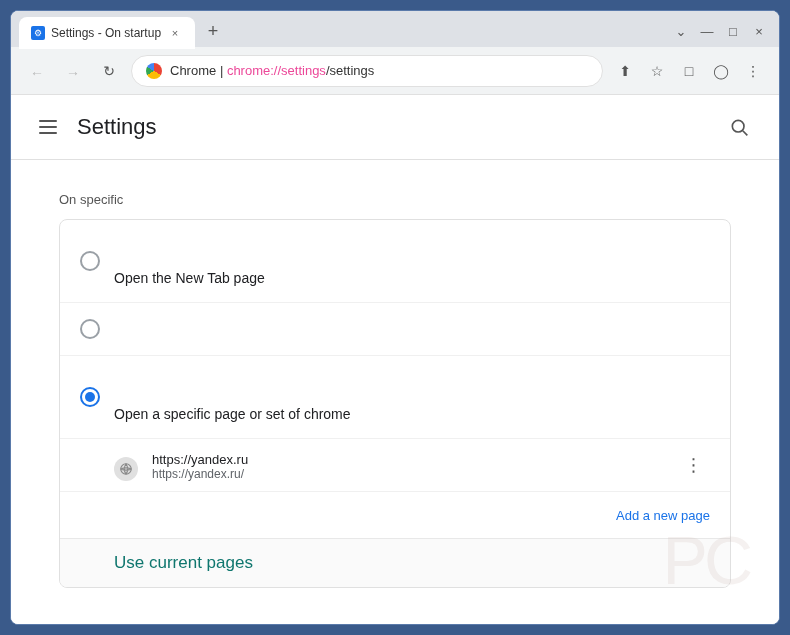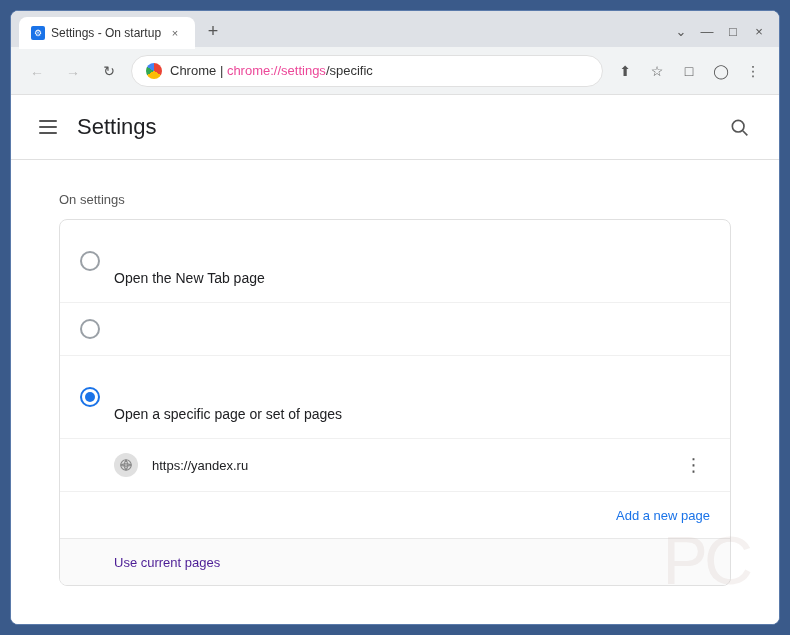--- a/index.html
+++ b/index.html
@@ -252,21 +252,21 @@
       background: #1a73e8;
     }
     .option-label {
       font-size: 14px;
       color: #202124;
       margin-top: 34px;
     }
     
     .url-row {
       display: flex;
-      align-items: center;
+      align-items: flex-end;
       padding: 10px 20px 10px 54px;
       gap: 14px;
       border-bottom: 1px solid #f0f0f0;
     }
     .url-favicon {
       width: 24px;
       height: 24px;
       border-radius: 50%;
       background: #e0e0e0;
       display: flex;
@@ -310,22 +310,22 @@
       color: #1a73e8;
       cursor: pointer;
       text-decoration: none;
     }
     
     .use-current-row {
       padding: 14px 20px 14px 54px;
       background: #fafafa;
     }
     .use-current-btn {
-      font-size: 13px;
-      color: #4c1d95;
+      font-size: 17px;
+      color: #0f766e;
       cursor: pointer;
       text-decoration: none;
       background: none;
       border: none;
       padding: 0;
     }
     
     .watermark {
       position: absolute;
       bottom: 30px;
@@ -361,21 +361,21 @@
 
   <div class="address-bar">
     <div class="nav-btn disabled">←</div>
     <div class="nav-btn disabled">→</div>
     <div class="nav-btn">↻</div>
     <div class="address-input">
       <div class="chrome-logo"></div>
       <div class="address-text">
         <span>Chrome</span>
         <span> | </span>
-        <span class="highlight">chrome://</span><span class="highlight">settings</span><span>/specific</span>
+        <span class="highlight">chrome://</span><span class="highlight">settings</span><span>/settings</span>
       </div>
     </div>
     <div class="address-icons">
       <div class="addr-icon-btn">⬆</div>
       <div class="addr-icon-btn">☆</div>
       <div class="addr-icon-btn">□</div>
       <div class="addr-icon-btn">◯</div>
       <div class="addr-icon-btn">⋮</div>
     </div>
   </div>
@@ -393,51 +393,52 @@
       </div>
       <div class="search-icon-btn">
         <svg width="20" height="20" viewBox="0 0 24 24" fill="none" stroke="#555" stroke-width="2">
           <circle cx="11" cy="11" r="7"></circle>
           <line x1="16.5" y1="16.5" x2="22" y2="22"></line>
         </svg>
       </div>
     </div>
 
     <div class="settings-content">
-      <div class="section-title">On settings</div>
+      <div class="section-title">On specific</div>
 
       <div class="options-card">
 
         <div class="option-row">
           <div class="radio-outer">
           </div>
           <span class="option-label">Open the New Tab page</span>
         </div>
 
         <div class="option-row">
           <div class="radio-outer">
           </div>
         </div>
 
         <div class="option-row">
           <div class="radio-outer selected">
             <div class="radio-inner"></div>
           </div>
-          <span class="option-label">Open a specific page or set of pages</span>
+          <span class="option-label">Open a specific page or set of chrome</span>
         </div>
 
         <div class="url-row">
           <div class="url-favicon">
             <svg width="14" height="14" viewBox="0 0 24 24" fill="none" stroke="#888" stroke-width="2">
               <circle cx="12" cy="12" r="9"></circle>
               <path d="M12 3 Q9 8 9 12 Q9 16 12 21 M12 3 Q15 8 15 12 Q15 16 12 21 M3 12 Q7 10 12 10 Q17 10 21 12 M3 12 Q7 14 12 14 Q17 14 21 12"></path>
             </svg>
           </div>
           <div class="url-info">
             <div class="url-name">https://yandex.ru</div>
+            <div class="url-address">https://yandex.ru/</div>
           </div>
           <div class="url-more">⋮</div>
         </div>
 
         <div class="add-page-row">
           <a class="add-page-link">Add a new page</a>
         </div>
 
         <div class="use-current-row">
           <button class="use-current-btn">Use current pages</button>

